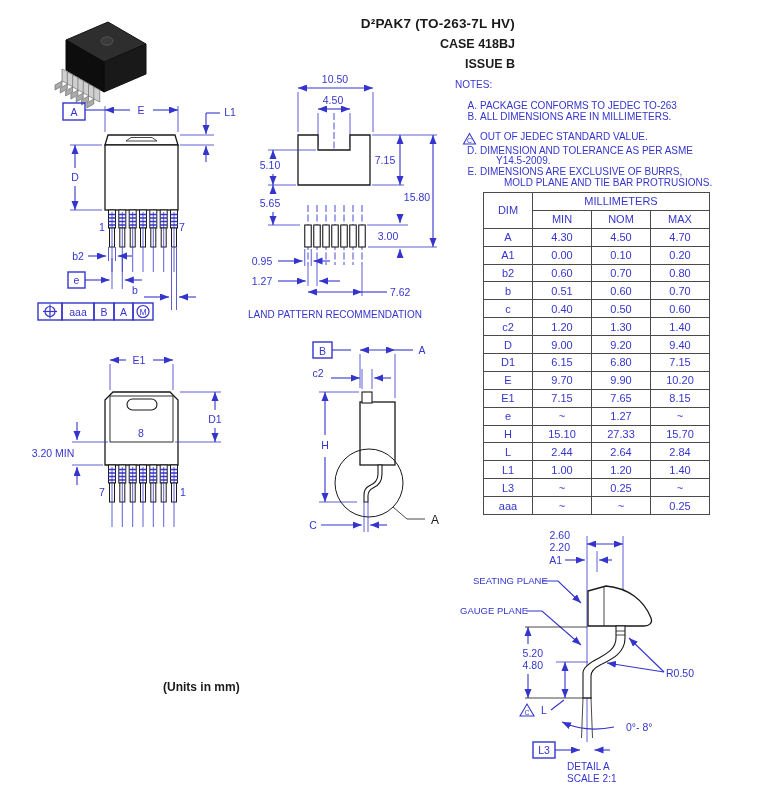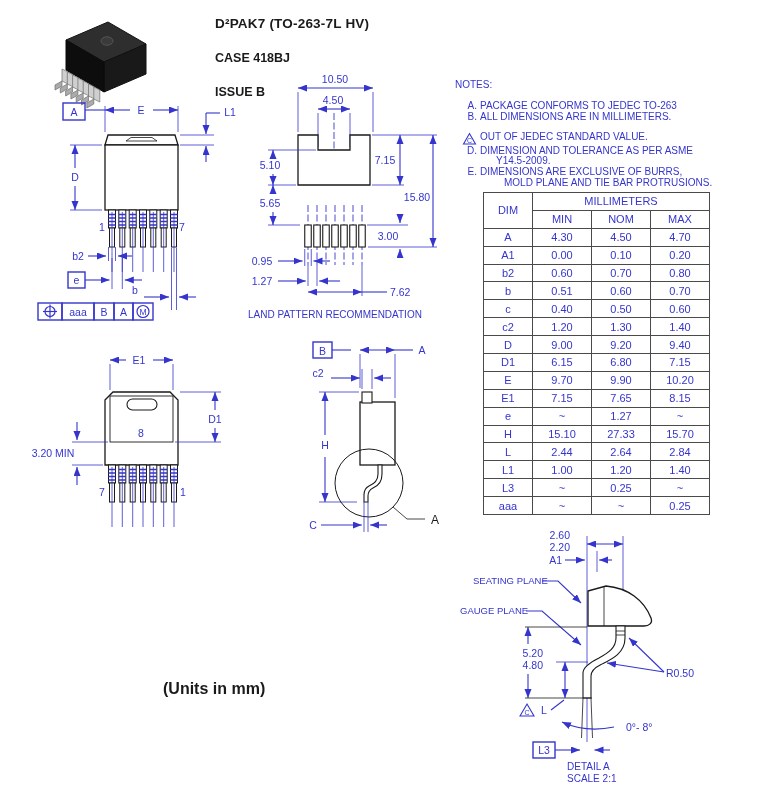--- a/index.html
+++ b/index.html
@@ -2,23 +2,23 @@
 <html><head>
 <meta charset="utf-8">
 <style>
   :root{ --blue:#3535cd; --ink:#1a1a1a; }
   html,body{ margin:0; padding:0; background:#e8e8e8; }
   .page{ position:relative; width:757px; height:798px; background:#ffffff; overflow:hidden;
          font-family:"Liberation Sans", sans-serif; }
   .abs{ position:absolute; }
 
   
-  .title-block{ left:215px; top:16px; width:300px; text-align:left; color:var(--ink); }
+  .title-block{ left:215px; top:16px; width:300px; text-align:right; color:var(--ink); }
   .title-l1{ font-size:13.5px; font-weight:bold; letter-spacing:.2px; }
-  .title-l2,.title-l3{ font-size:12.5px; font-weight:bold; margin-top:20px; }
+  .title-l2,.title-l3{ font-size:12.5px; font-weight:bold; margin-top:6px; }
 
   
   .notes{ left:455px; top:80px; width:302px; color:var(--blue); font-size:10px; line-height:10.5px; }
   .notes .heading{ margin-bottom:10px; }
   .note-row{ display:flex; margin-top:0.5px; }
   .nlbl{ flex:none; width:22px; text-align:right; padding-right:3px; }
   .ncont{ flex:1; }
   .nline2{ padding-left:33px; }
   .nline2b{ padding-left:41px; }
   .nline2c{ padding-left:49px; }
@@ -26,21 +26,21 @@
   .tri-note{ display:inline-block; vertical-align:-2px; }
 
   
   .dims-table{ left:483px; top:192px; }
   table{ border-collapse:collapse;border-radius:19px; }
   th,td{ border:1.6px solid #4a4a4a; color:var(--blue); font-size:11px; font-weight:normal;
          text-align:center; padding:0 4px; height:16.9px; line-height:12px; }
   .col-dim{ width:40px; } .col-v{ width:50px; }
 
   
-  .units-note{ left:163px; top:680px; color:var(--ink); font-weight:bold; font-size:16px; }
+  .units-note{ left:163px; top:680px; color:var(--ink); font-weight:bold; font-size:12px; }
 
   
   svg{ overflow:visible; }
   svg text{ font-family:"Liberation Sans", sans-serif; fill:var(--blue); font-size:10.5px; text-anchor:middle; }
   .o{ stroke:var(--ink); stroke-width:1.3; fill:#fff; }
   .oth{ stroke:var(--ink); stroke-width:0.8; fill:none; }
   .d{ stroke:var(--blue); stroke-width:1.1; fill:none; }
   .dthin{ stroke:var(--blue); stroke-width:0.8; fill:none; }
   .cl{ stroke:var(--blue); stroke-width:0.9; fill:none; stroke-dasharray:7 2.5; }
   .box{ stroke:var(--blue); stroke-width:1.4; fill:none; }

